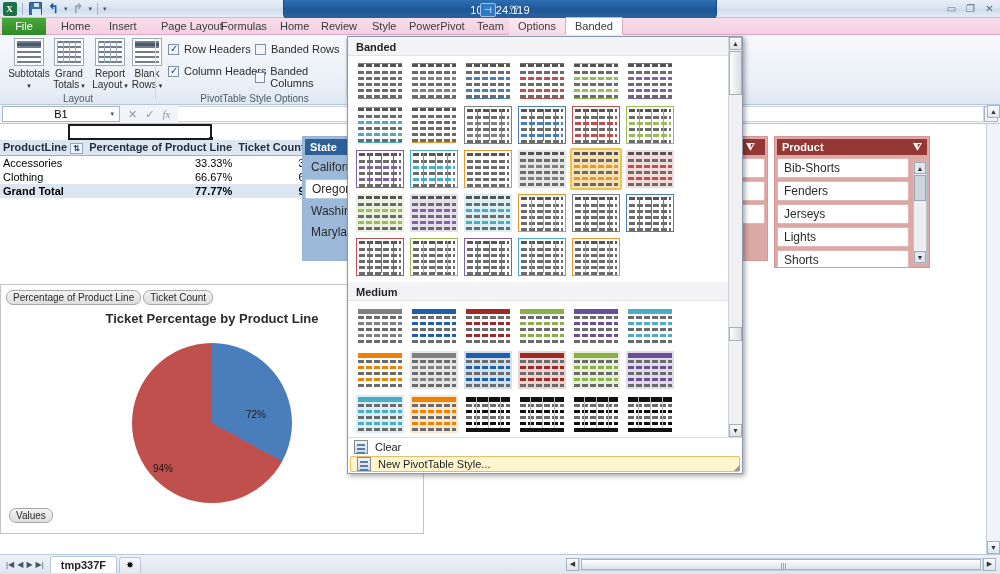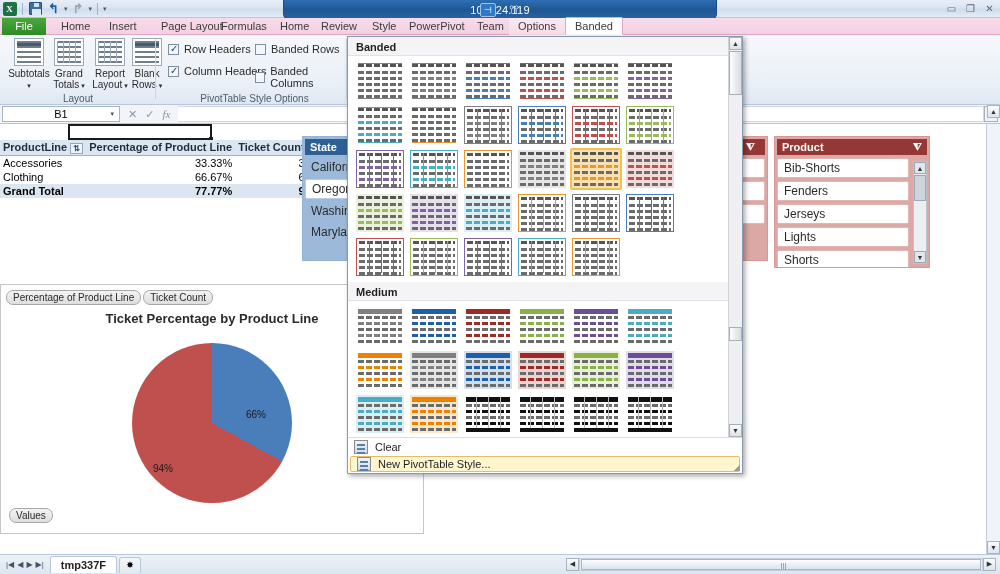--- a/index.html
+++ b/index.html
@@ -473,21 +473,21 @@
       </div>
     </div>
 
     <div class="chartobj">
       <div class="fieldbtns">
         <span class="fieldbtn">Percentage of Product Line</span>
         <span class="fieldbtn">Ticket Count</span>
       </div>
       <div class="charttitle">Ticket Percentage by Product Line</div>
       <div class="pie" id="pie-el" style="background: conic-gradient(rgb(74, 126, 187) 0deg, rgb(74, 126, 187) 118.8deg, rgb(192, 80, 77) 118.8deg, rgb(192, 80, 77) 360deg);"></div>
-      <div class="pielabel" style="left:245px; top:124px">66%</div>
+      <div class="pielabel" style="left:245px; top:124px">72%</div>
       <div class="pielabel" style="left:152px; top:178px">94%</div>
       <span class="fieldbtn valuesbtn">Values</span>
     </div>
   </div>
 
   <div class="vsb-right">
     <span class="arw up">▲</span>
     <span class="arw dn">▼</span>
   </div>
 

